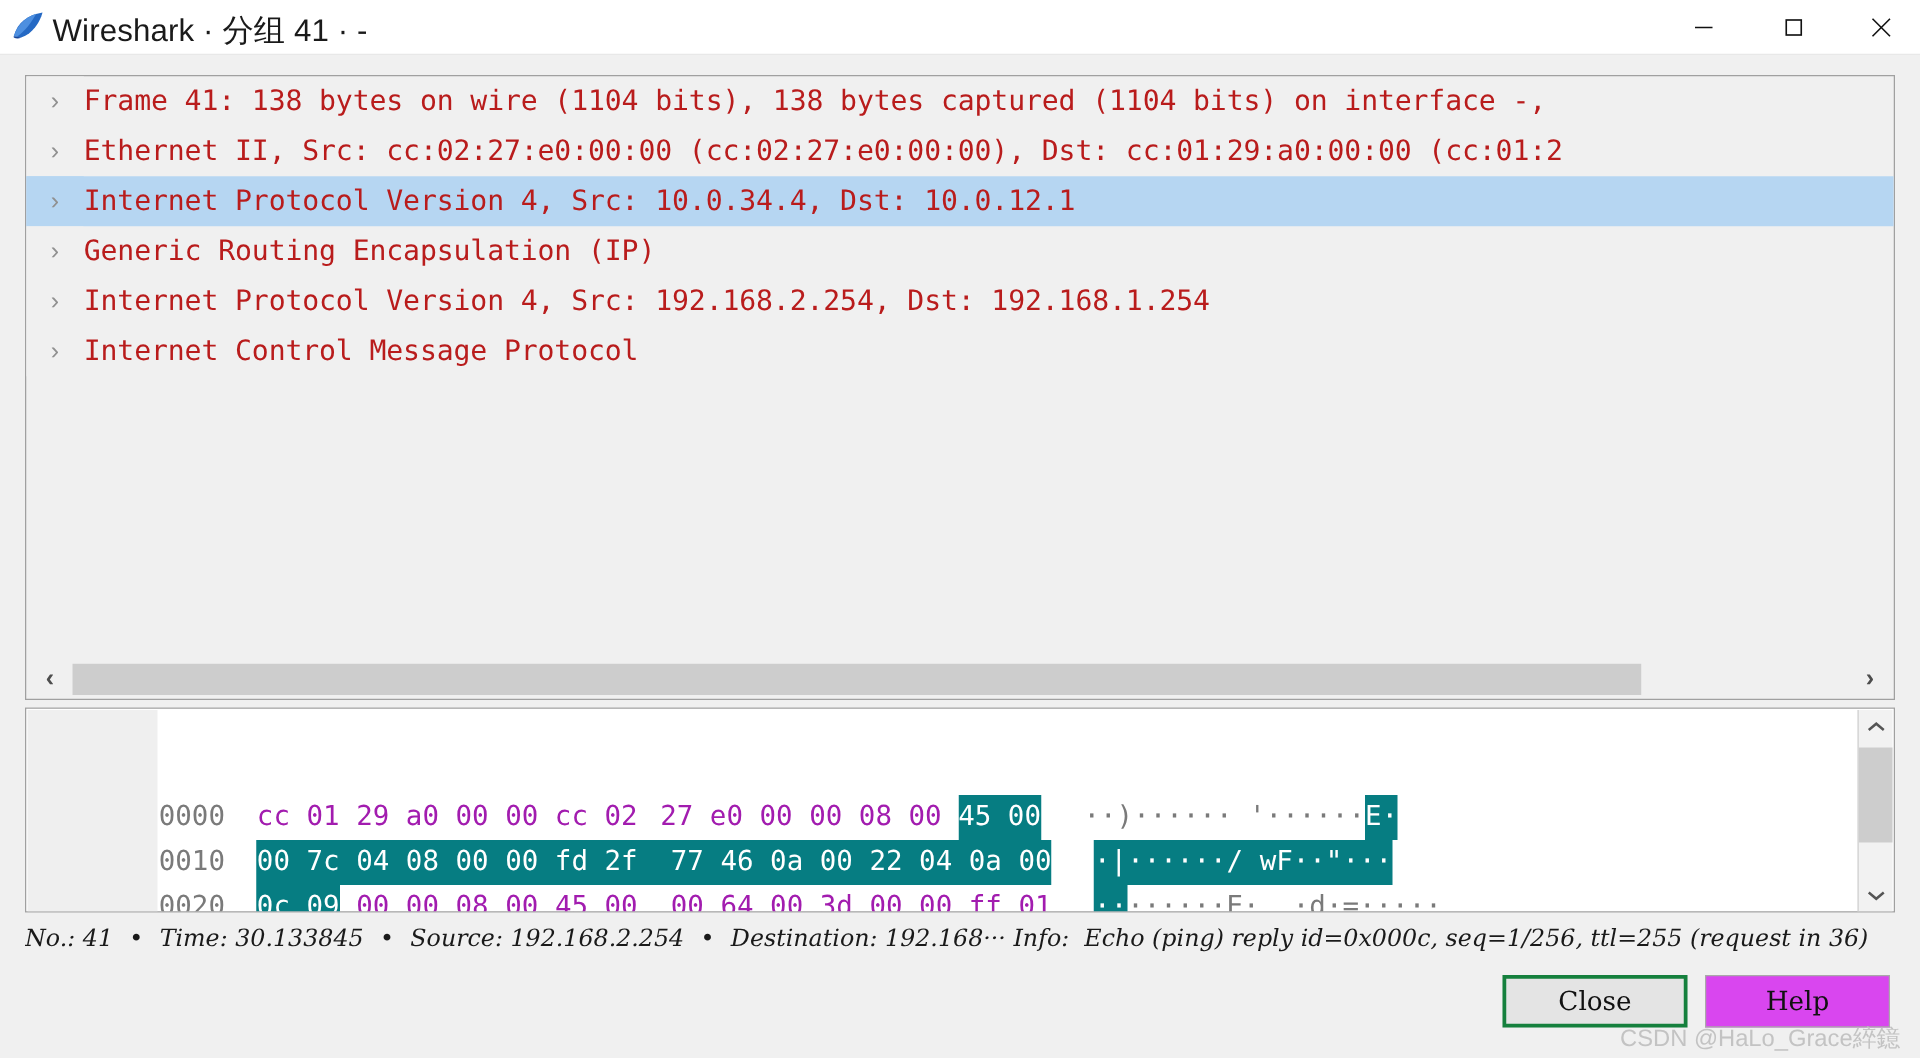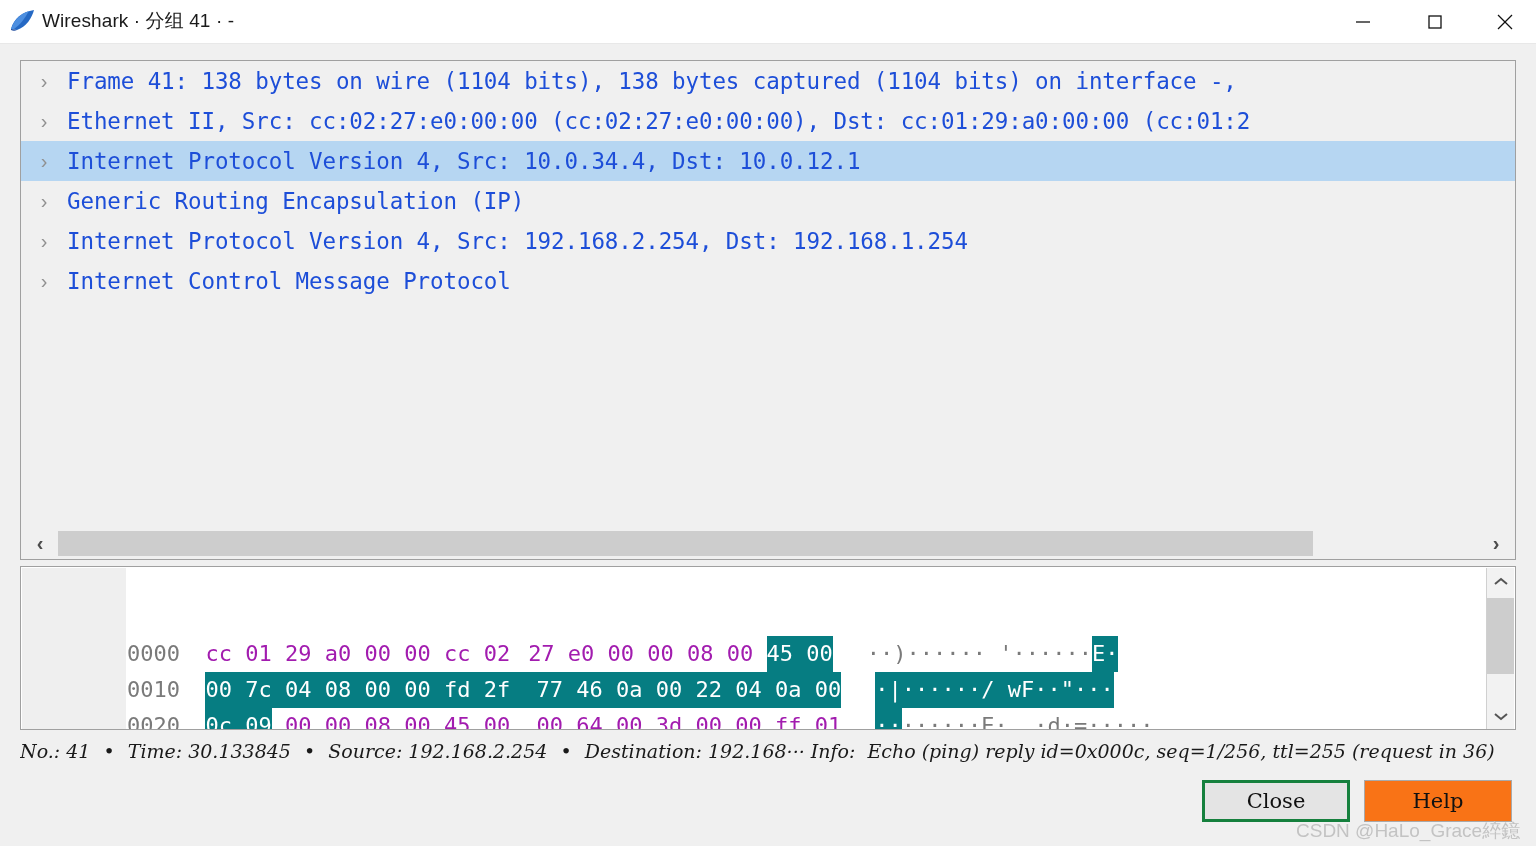--- a/index.html
+++ b/index.html
@@ -15,21 +15,21 @@
   #titlebar{
     position:absolute;left:0;top:0;width:1536px;height:43px;
     background:#ffffff;
     border-bottom:1px solid #e8e8e8;
   }
   #win-icon{
     position:absolute;left:10px;top:9px;width:26px;height:24px;
   }
   #win-title{
     position:absolute;left:42px;top:8px;
-    font-size:19px;color:#1a1a1a;
+    font-size:25px;color:#1a1a1a;
     font-family:"Liberation Sans",sans-serif;
     letter-spacing:.1px;
     white-space:nowrap;
   }
   .wbtn{
     position:absolute;top:0;height:43px;width:46px;
     display:flex;align-items:center;justify-content:center;
     cursor:default;
   }
   .wbtn svg{display:block;}
@@ -53,21 +53,21 @@
   .tree-row.selected{background:#b6d6f2;}
   .tw-expander{
     width:46px;min-width:46px;height:40px;
     display:flex;align-items:center;justify-content:center;
     color:#909090;font-size:20px;
     background:#f0f0f0;
   }
   .tree-row.selected .tw-expander{background:#b6d6f2;}
   .tw-label{
     font-family:"DejaVu Sans Mono","Liberation Mono",monospace;
-    font-size:22.5px;color:#1d4ed8;
+    font-size:22.5px;color:#b91c1c;
     line-height:40px;
     letter-spacing:-0.1px;
   }
 
   
   #tree-hscroll{
     position:absolute;left:20px;top:528px;width:1496px;height:32px;
     background:#f0f0f0;
     border-left:1px solid #a0a0a0;border-right:1px solid #a0a0a0;
     border-bottom:1px solid #a0a0a0;
@@ -142,21 +142,21 @@
     font-family:"DejaVu Serif","Liberation Serif",serif;
     font-style:italic;
     font-size:19px;color:#1a1a1a;
     white-space:nowrap;overflow:hidden;
   }
   .sep{padding:0 7px;}
 
   
   .dlg-btn{
     position:absolute;
-    background:#f97316;
+    background:#d946ef;
     border:1px solid #a9a9a9;
     font-family:"DejaVu Serif","Liberation Serif",serif;
     font-size:21px;color:#111;
     display:flex;align-items:center;justify-content:center;
     box-sizing:border-box;
     cursor:default;
   }
   #btn-dlg-close{
     left:1202px;top:780px;width:148px;height:42px;
     border:3px solid #15803d;

